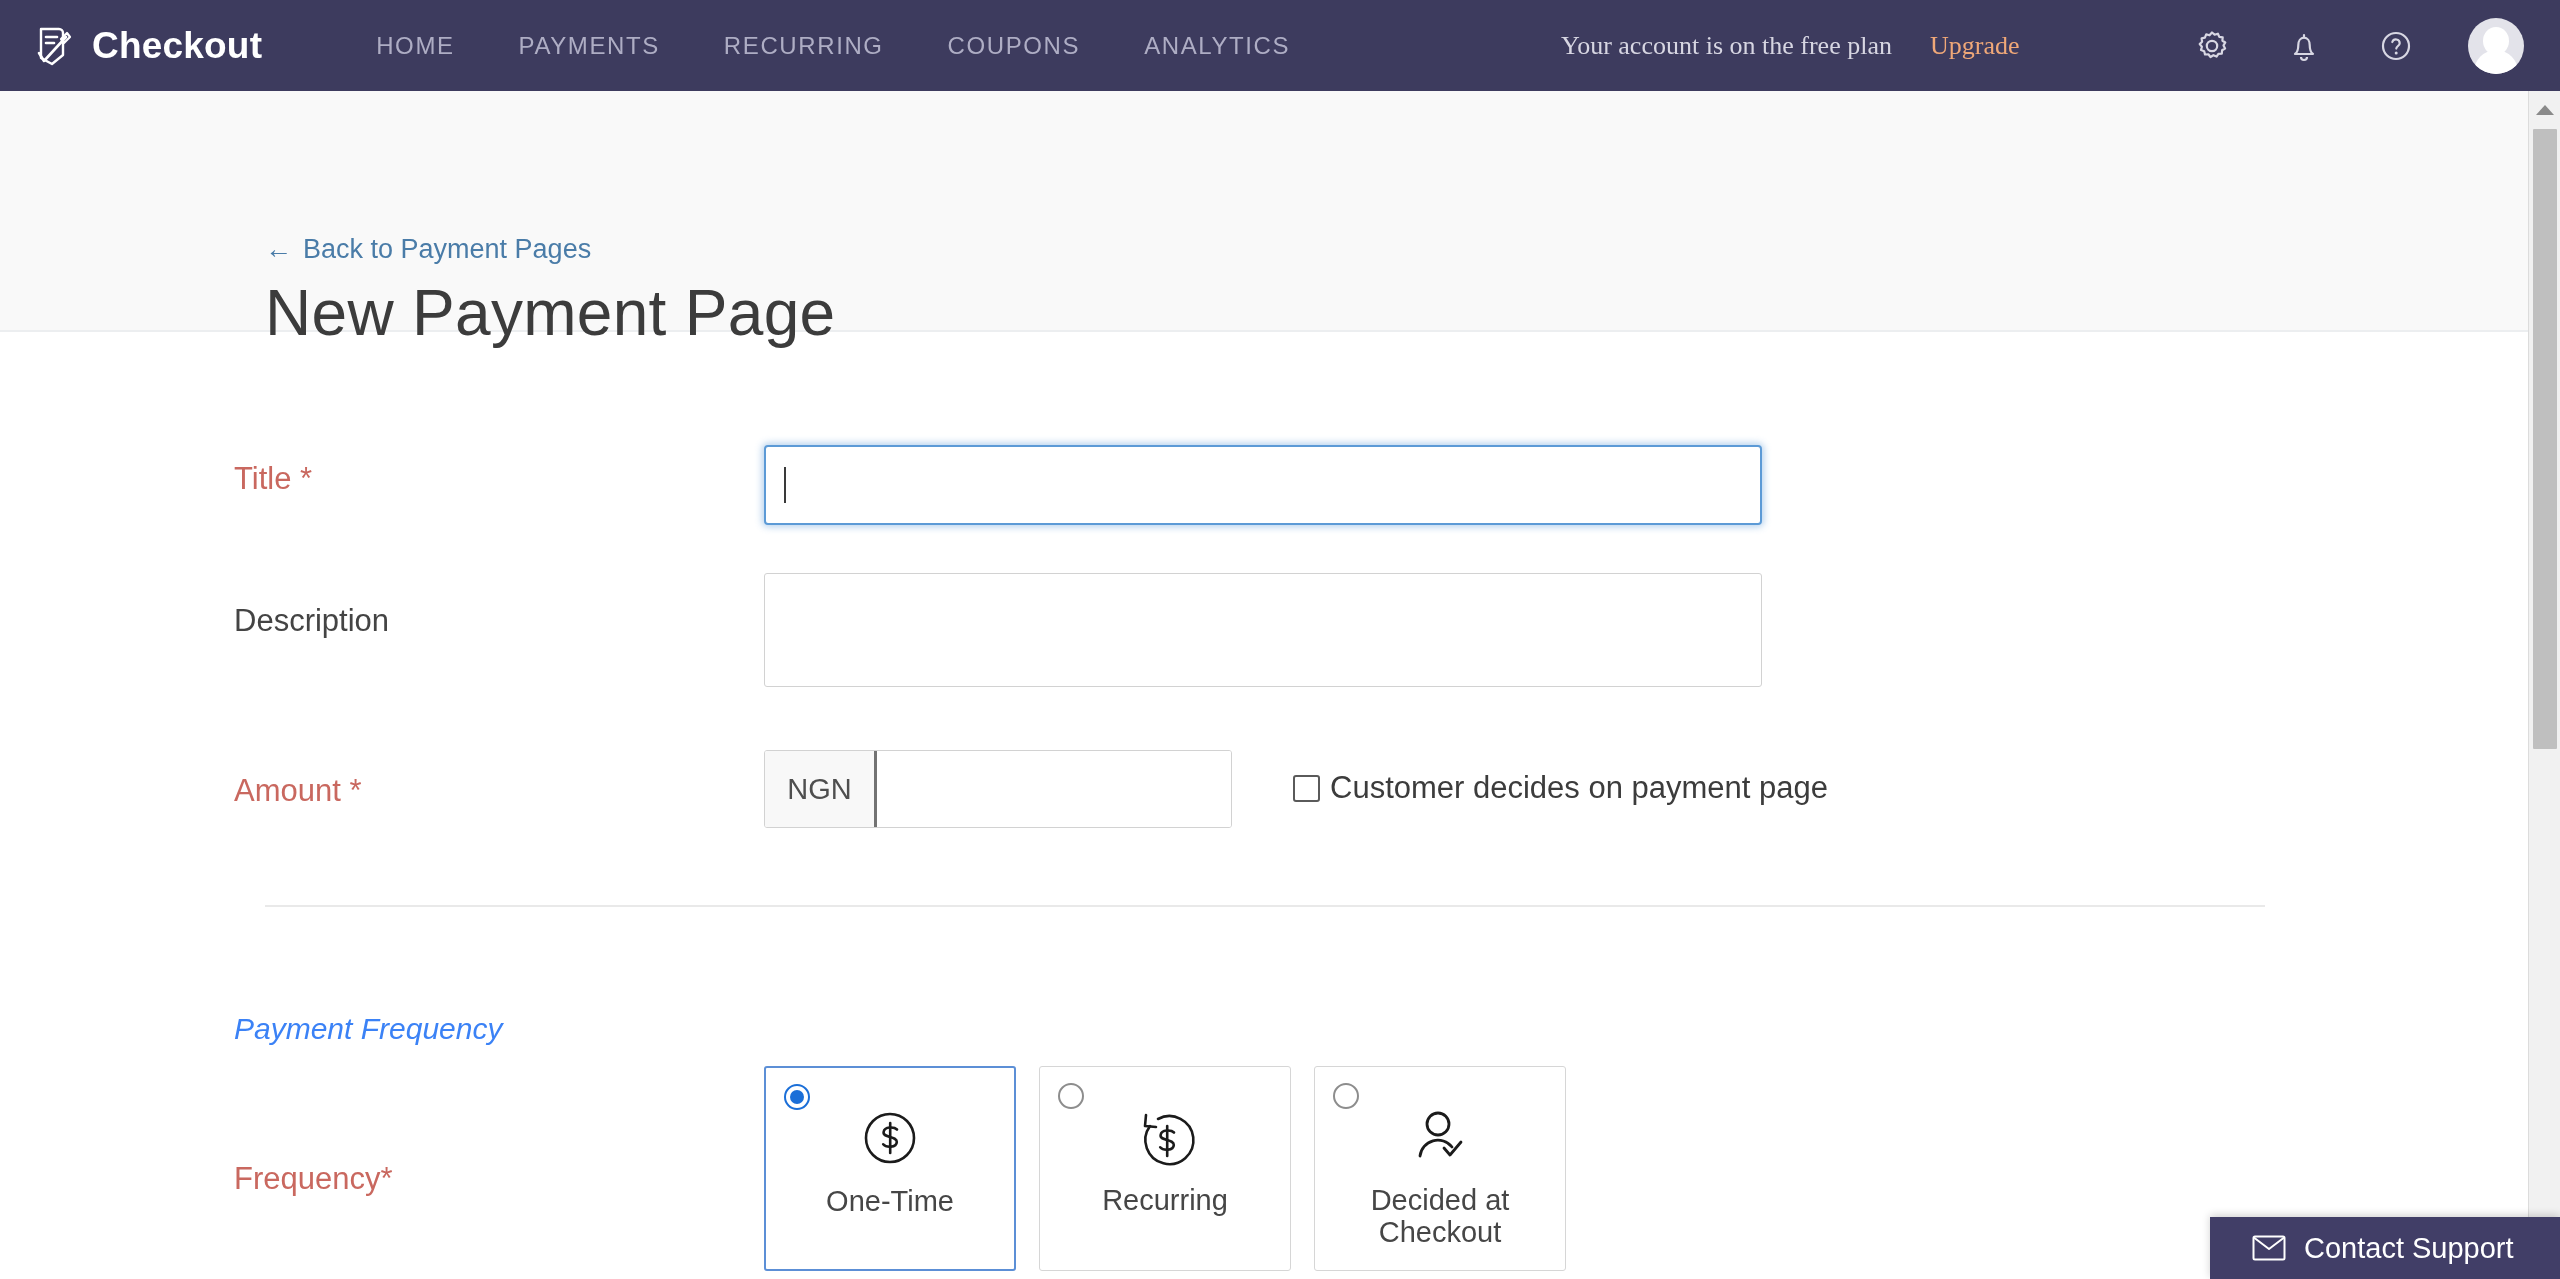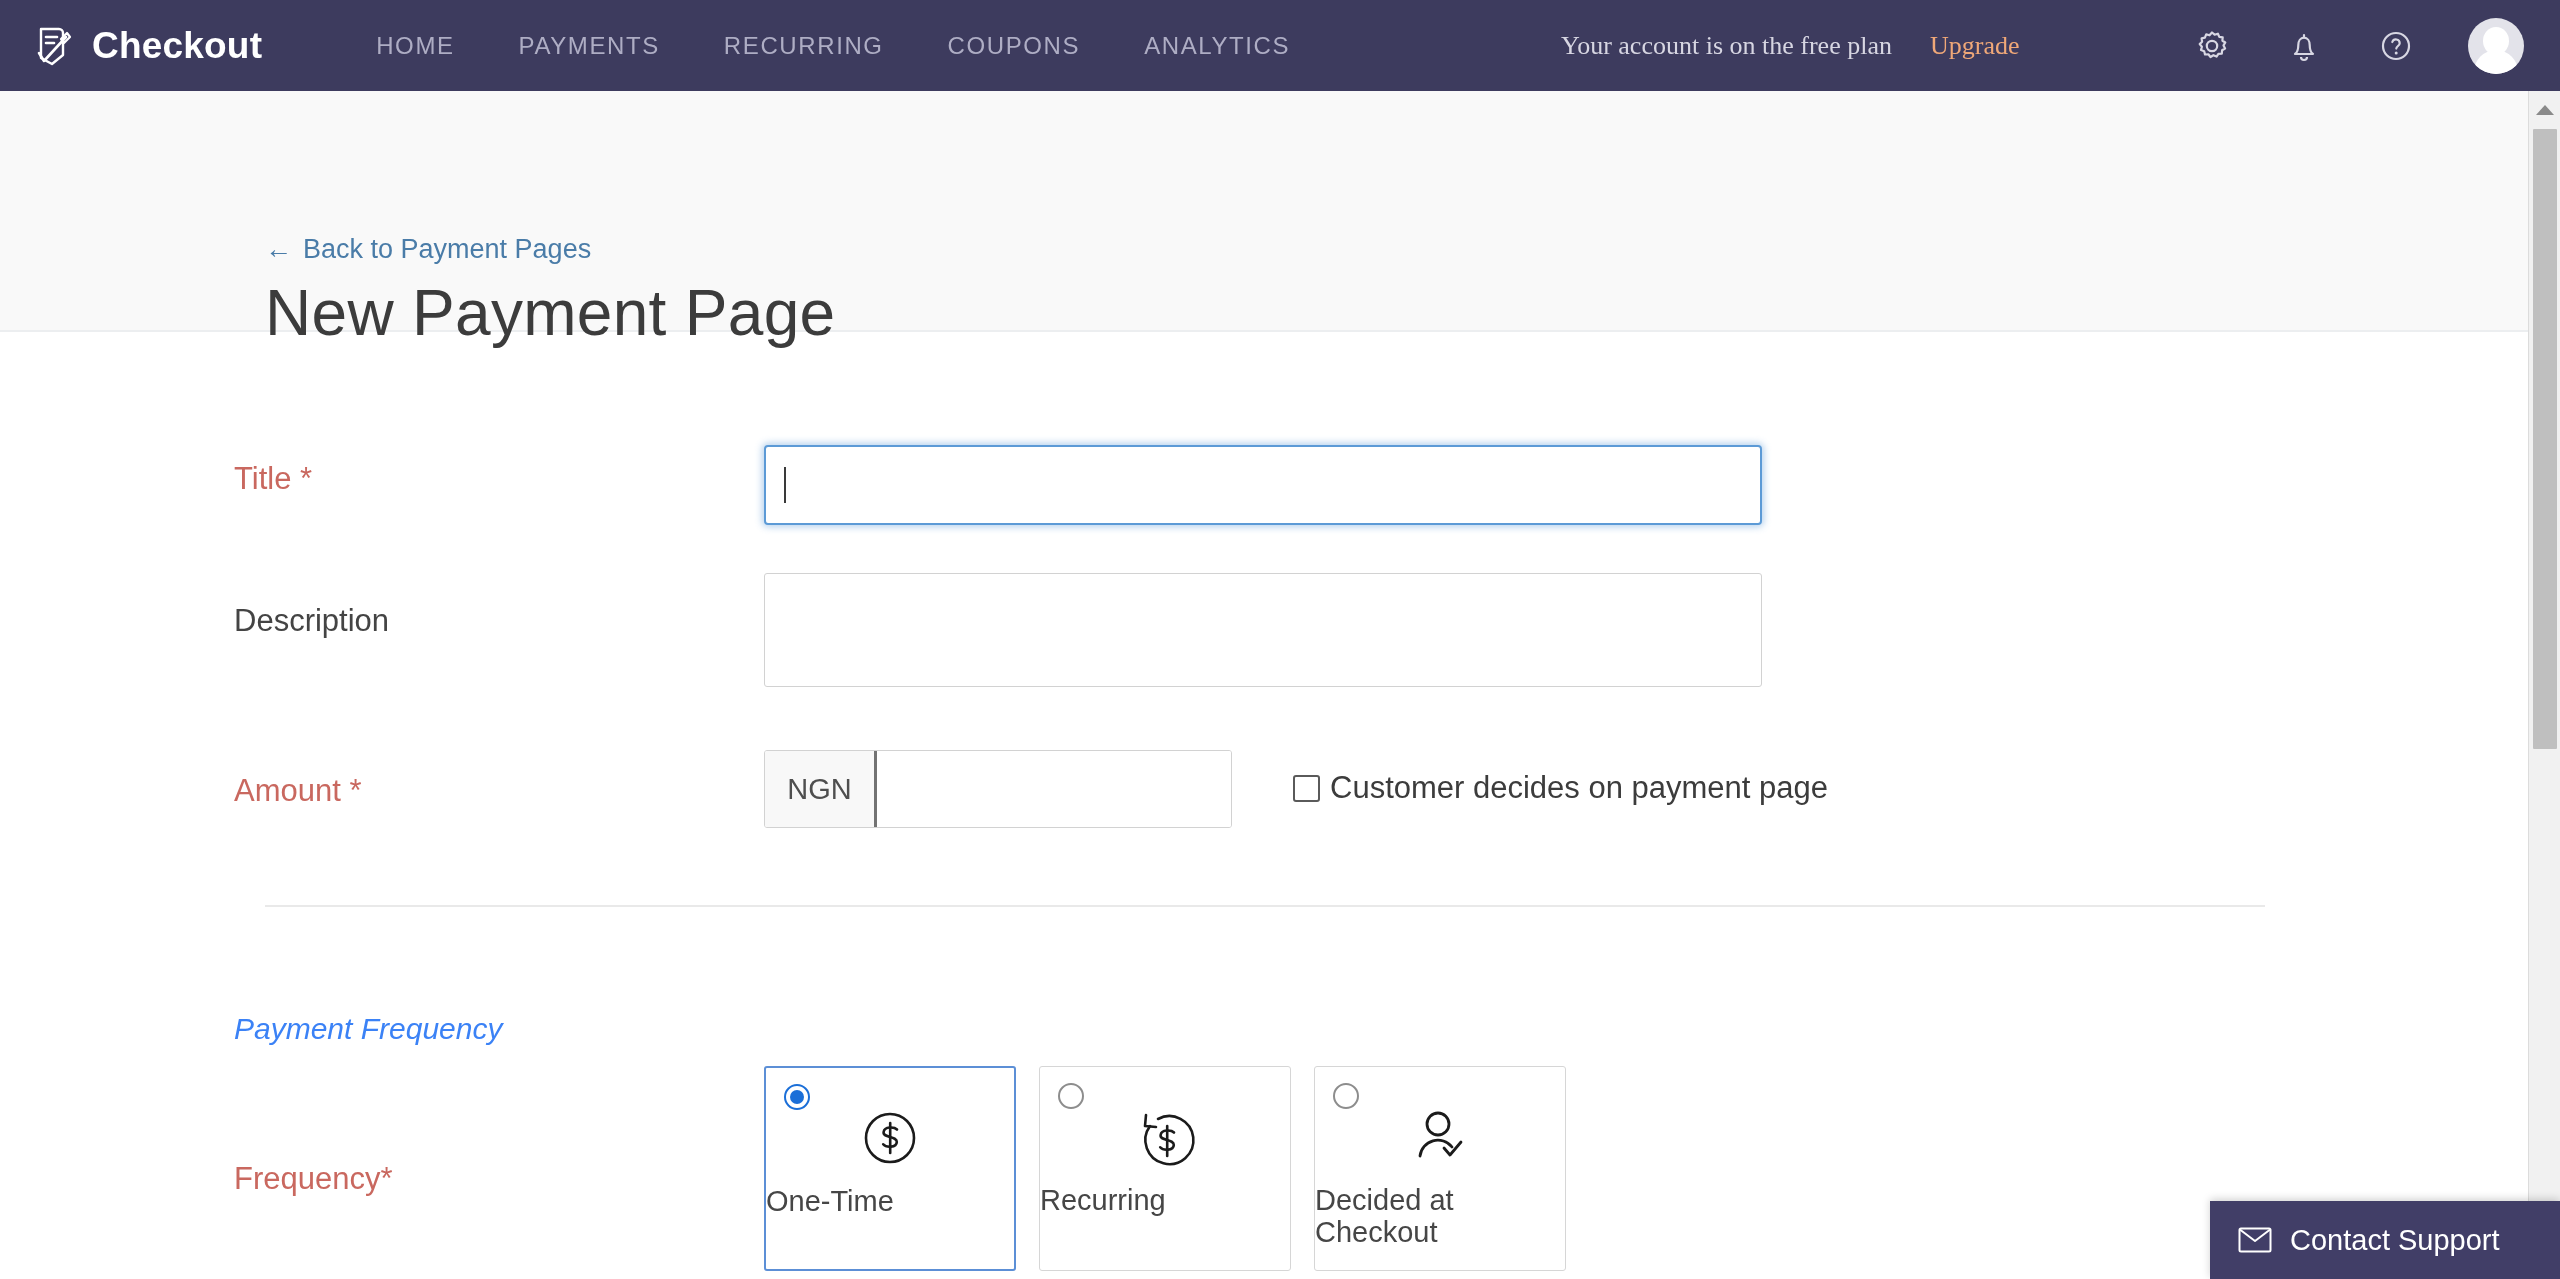--- a/index.html
+++ b/index.html
@@ -164,30 +164,30 @@
     border: 2px solid #1b6fd8;
   }
   .freq-card.selected .freq-radio::after {
     content: ""; position: absolute;
     left: 4px; top: 4px; width: 14px; height: 14px;
     border-radius: 50%; background: #1b6fd8;
   }
   .freq-icon { margin-top: 37px; width: 66px; height: 66px; display:block; }
   .freq-label {
     margin-top: 14px; font-size: 29px; color: #464646;
-    text-align: left; line-height: 1.12; width: 100%;
+    text-align: center; line-height: 1.12; width: 100%;
   }
 
   
   #contact-support {
     position: absolute; right: 0; bottom: 0;
-    width: 350px; height: 78px;
+    width: 350px; height: 62px;
     background: #413e67;
     display: flex; align-items: center; gap: 18px;
-    padding-left: 28px;
+    padding-left: 42px;
     cursor: pointer;
     box-shadow: 0 -2px 8px rgba(0,0,0,.18);
   }
   #cs-label { color: #ffffff; font-size: 29px; white-space: nowrap; }
   #cs-icon { width: 34px; height: 26px; display:block; }
 
   
   #scrollbar {
     position: absolute; right: 0; top: 91px;
     width: 32px; height: 1188px;

